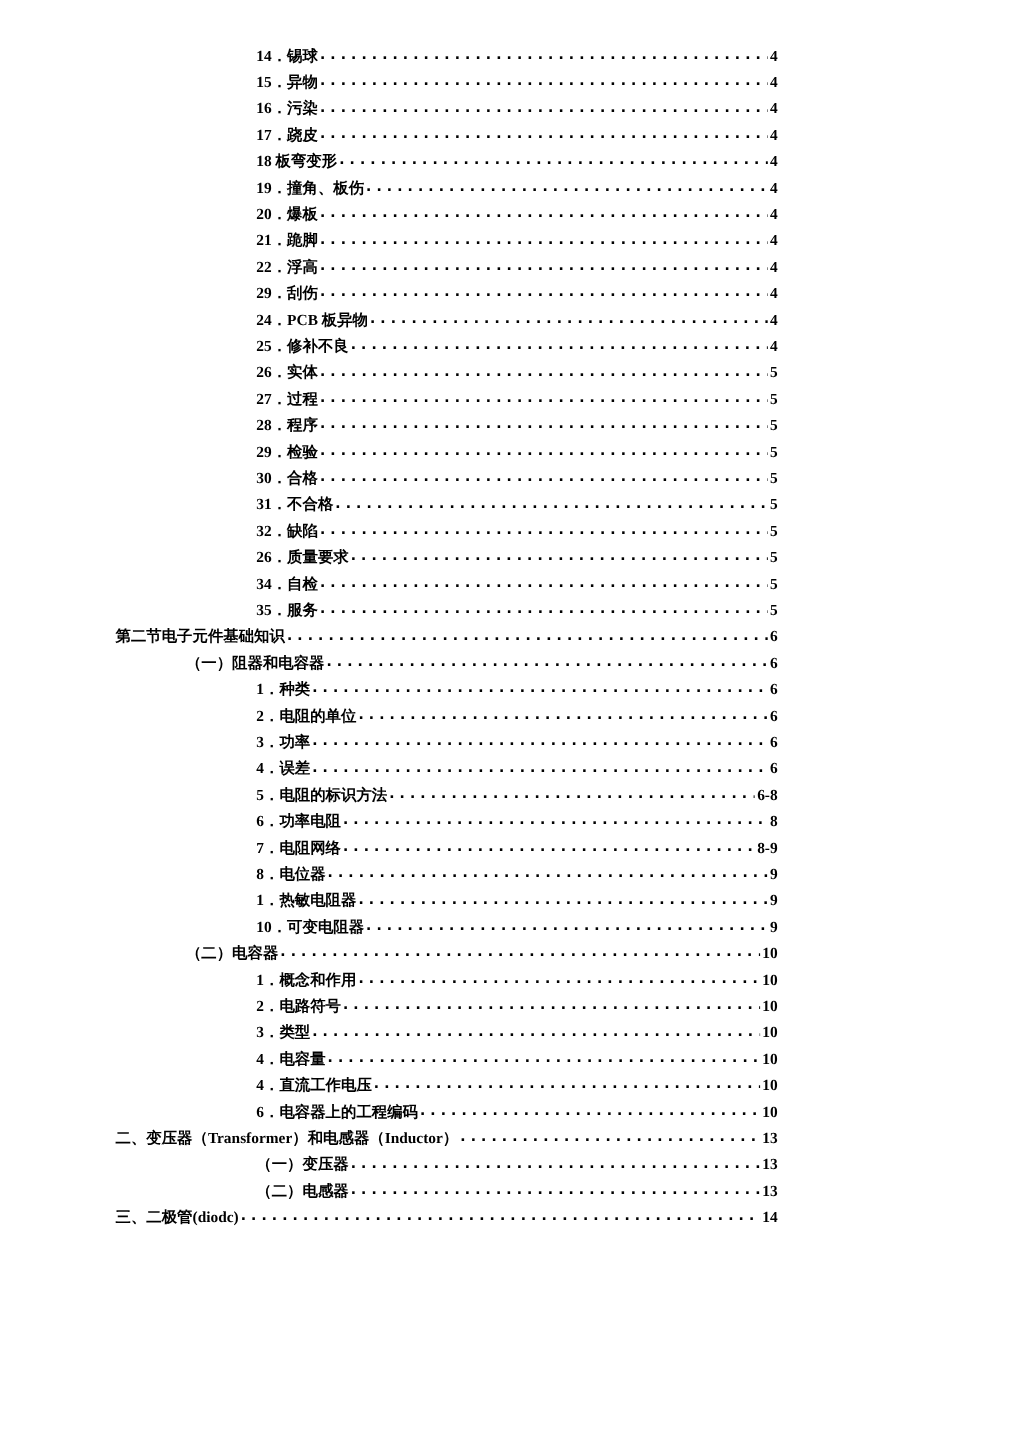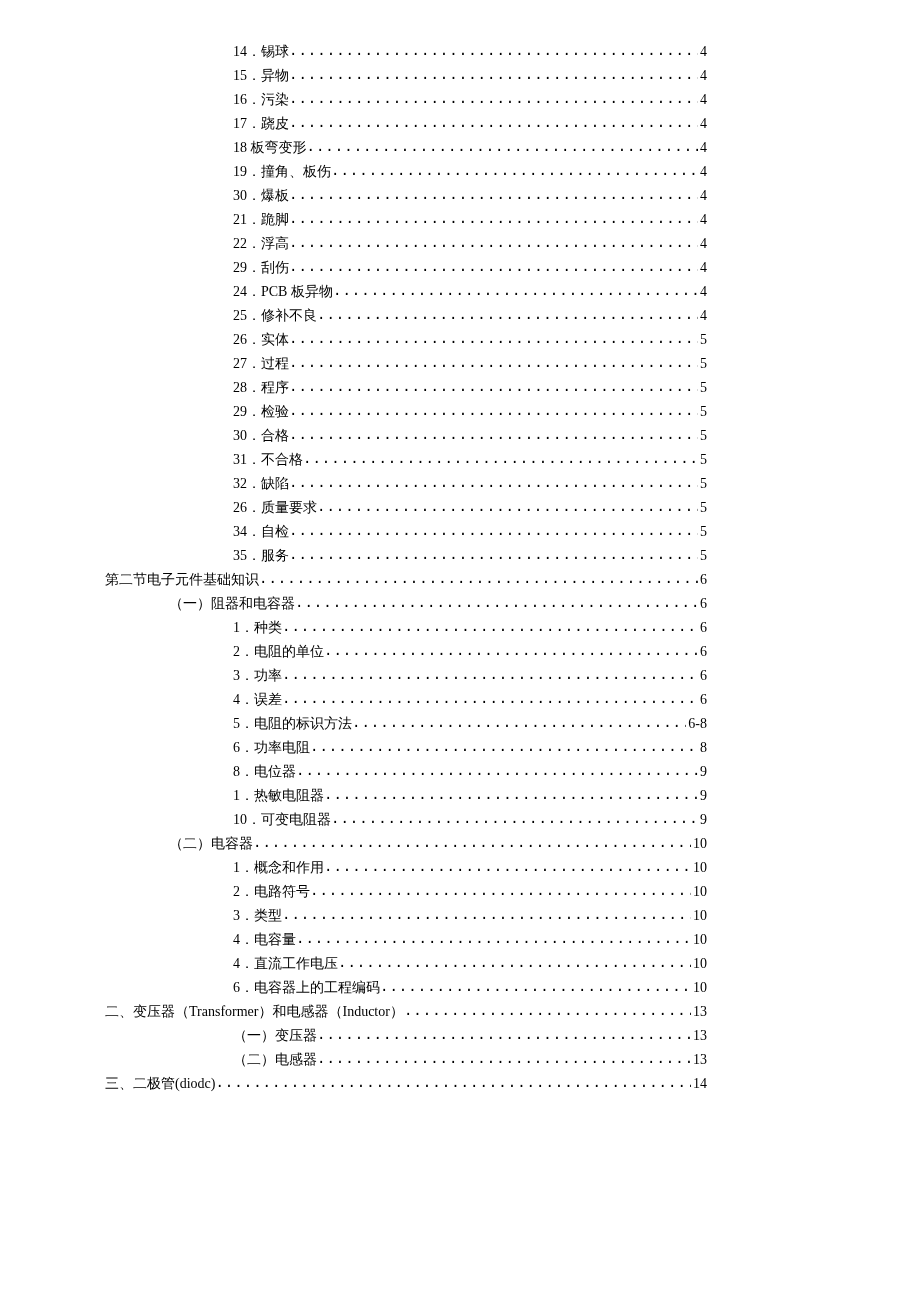--- a/index.html
+++ b/index.html
@@ -9,20 +9,21 @@
     font-family: "SimSun", "宋体", serif;
     font-size: 14px;
     color: #000;
   }
   .page {
     width: 812px;
     height: 1302px;
     box-sizing: border-box;
     padding: 40px 105px 40px 105px;
     position: relative;
+    font-weight: bold;
   }
   .toc-line {
     display: flex;
     align-items: baseline;
     line-height: 24px;
     white-space: nowrap;
   }
   .indent-0 { padding-left: 0; }
   .indent-1 { padding-left: 64px; justify-content: space-between; }
   .indent-2 { padding-left: 128px; }
@@ -77,21 +78,21 @@
       <span class="label">18 板弯变形</span>
       <span class="dots"></span>
       <span class="page-num">4</span>
     </div>
     <div class="toc-line indent-2">
       <span class="label">19．撞角、板伤</span>
       <span class="dots"></span>
       <span class="page-num">4</span>
     </div>
     <div class="toc-line indent-2">
-      <span class="label">30．爆板</span>
+      <span class="label">20．爆板</span>
       <span class="dots"></span>
       <span class="page-num">4</span>
     </div>
     <div class="toc-line indent-2">
       <span class="label">21．跪脚</span>
       <span class="dots"></span>
       <span class="page-num">4</span>
     </div>
     <div class="toc-line indent-2">
       <span class="label">22．浮高</span>
@@ -195,20 +196,25 @@
     </div>
     <div class="toc-line indent-2">
       <span class="label">5．电阻的标识方法</span>
       <span class="dots"></span>
       <span class="page-num">6-8</span>
     </div>
     <div class="toc-line indent-2">
       <span class="label">6．功率电阻</span>
       <span class="dots"></span>
       <span class="page-num">8</span>
+    </div>
+    <div class="toc-line indent-2">
+      <span class="label">7．电阻网络</span>
+      <span class="dots"></span>
+      <span class="page-num">8-9</span>
     </div>
     <div class="toc-line indent-2">
       <span class="label">8．电位器</span>
       <span class="dots"></span>
       <span class="page-num">9</span>
     </div>
     <div class="toc-line indent-2">
       <span class="label">1．热敏电阻器</span>
       <span class="dots"></span>
       <span class="page-num">9</span>

